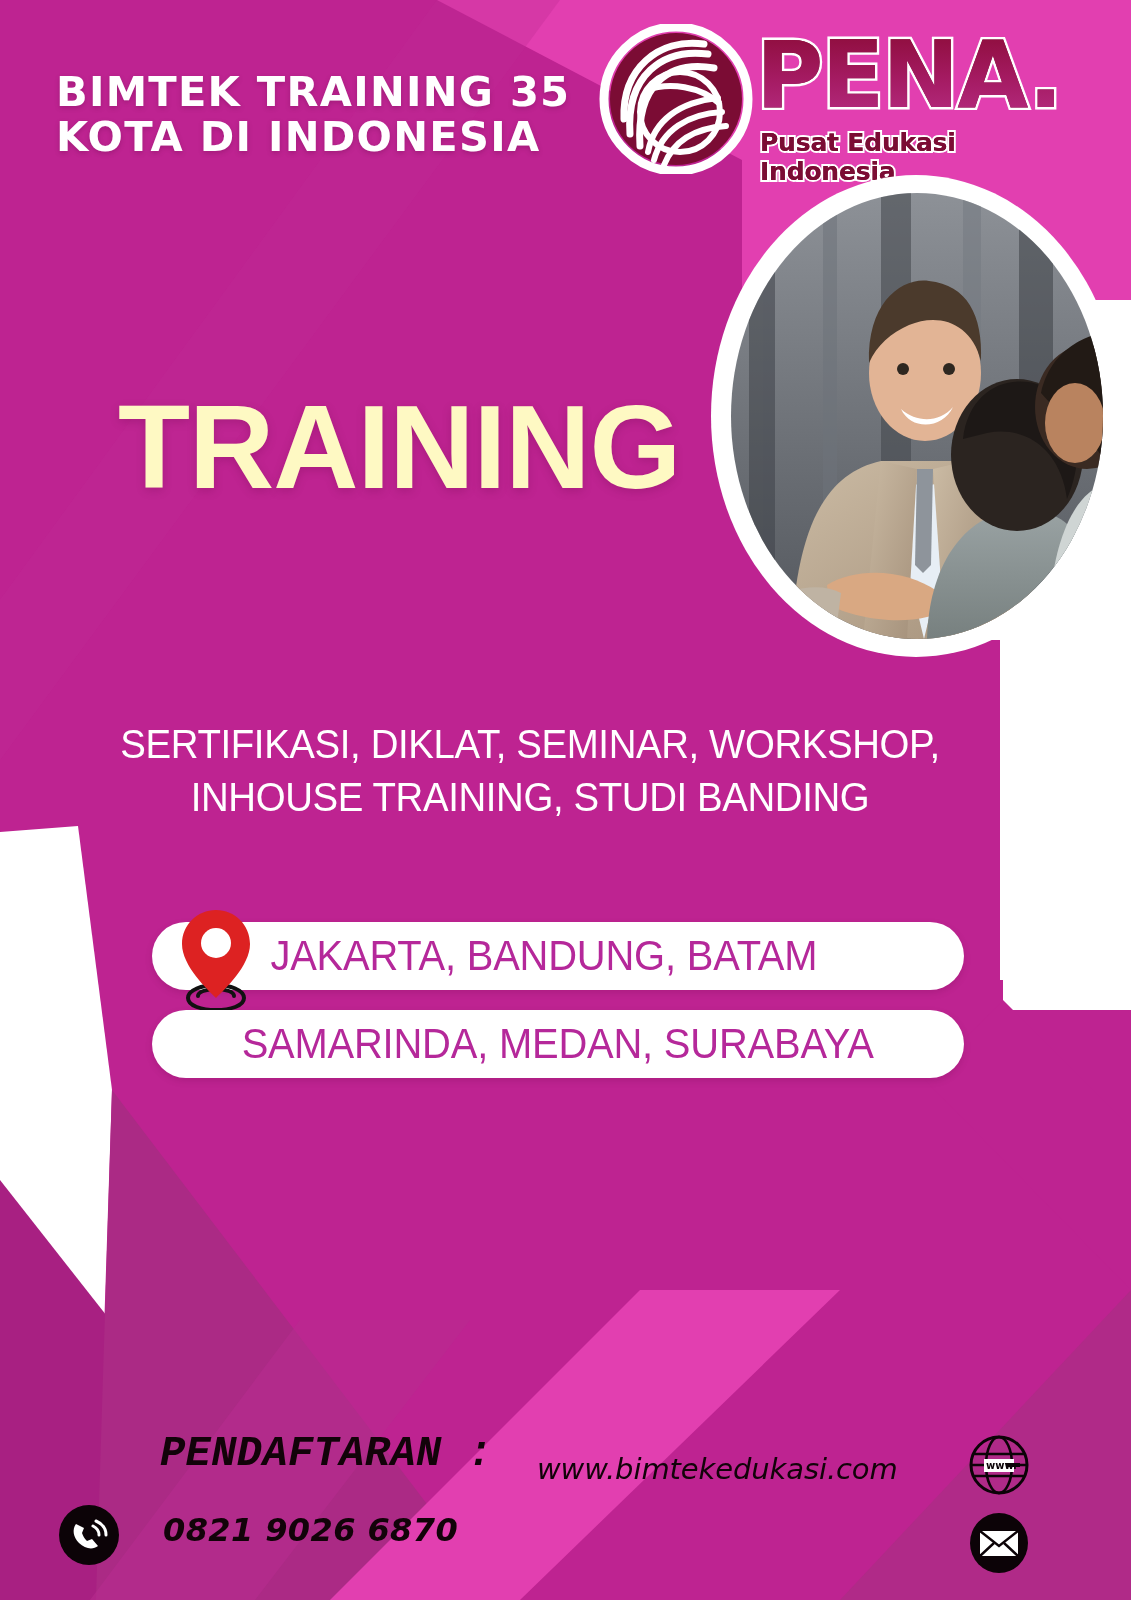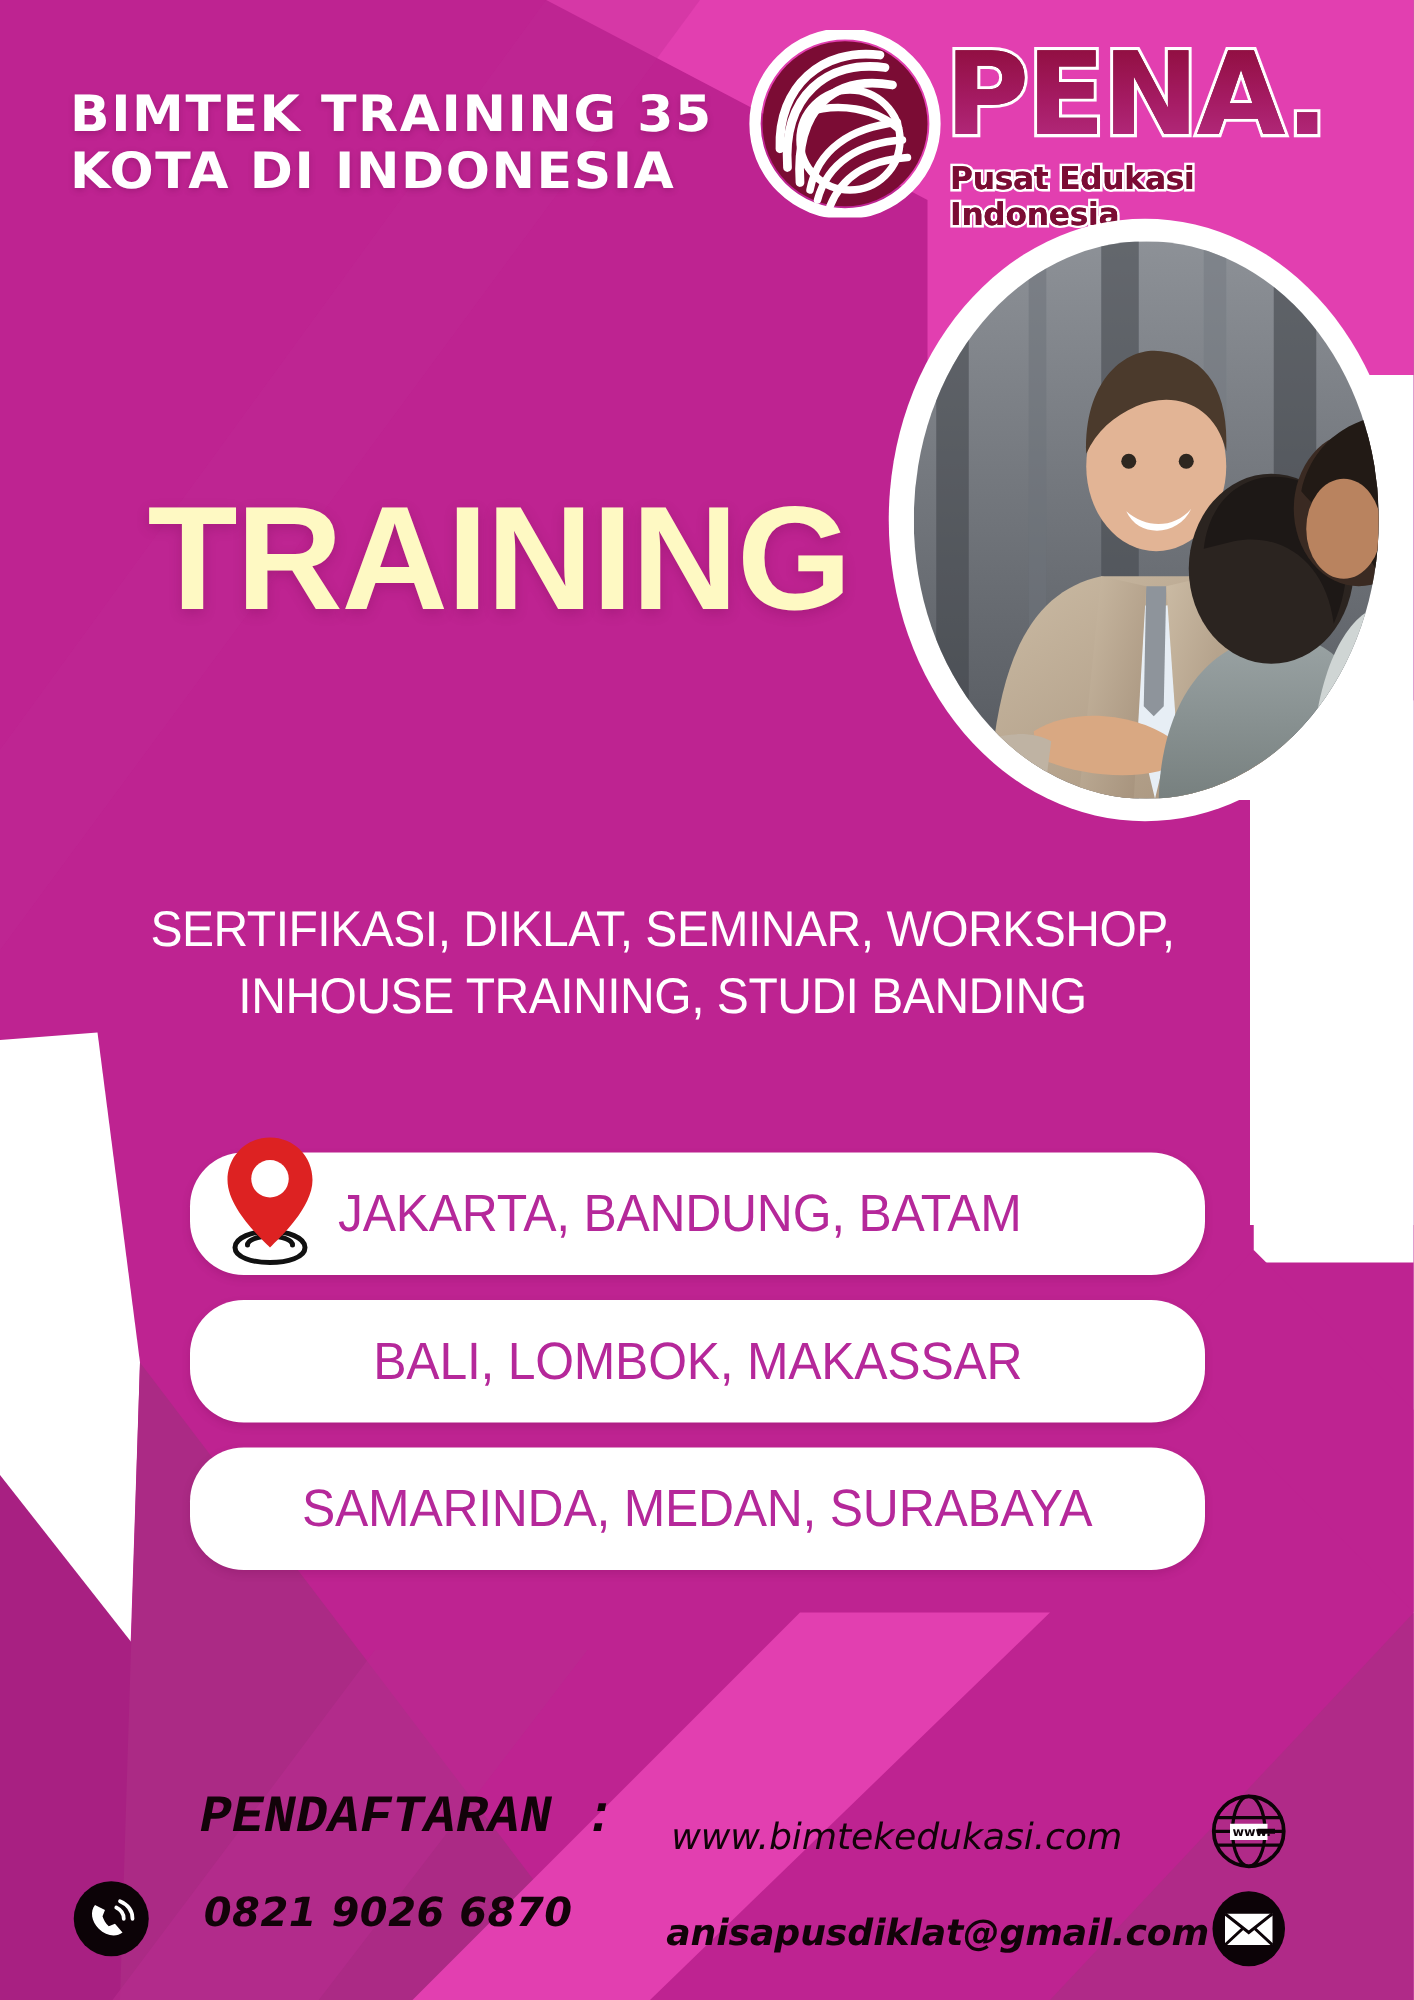--- a/index.html
+++ b/index.html
@@ -124,21 +124,21 @@
     transform:scaleX(.96);
   }
 
   
   .pills {
     position:absolute; left:152px; top:922px;
     width:812px;
   }
   .pill {
     position:relative;
-    height:98px;
+    height:68px;
     margin-bottom:20px;
     background:#ffffff;
     border-radius:43px;
     box-shadow:0 3px 7px rgba(90,0,60,.17);
     display:flex;
     align-items:center;
     justify-content:center;
   }
   .pill-label {
     color:#B5289A;
@@ -342,36 +342,32 @@
         <g fill="none" stroke="#111111" stroke-width="4" stroke-linecap="round">
           <path d="M14 92 C 14 84, 28 79, 42 79 C 56 79, 70 84, 70 92 C 70 100, 56 104, 42 104 C 28 104, 14 100, 14 92 Z"></path>
           <path d="M24 90 C 24 86, 32 83, 42 83 C 52 83, 60 86, 60 90"></path>
         </g>
         <path d="M42 4 C 23 4, 8 19, 8 38 C 8 60, 34 84, 42 92 C 50 84, 76 60, 76 38 C 76 19, 61 4, 42 4 Z" fill="#DD2222"></path>
         <circle cx="42" cy="37" r="15" fill="#ffffff"></circle>
       </svg>
       <span class="pill-label">JAKARTA, BANDUNG, BATAM</span>
     </div>
 
-    <div class="pill">
-      <span class="pill-label">BALI, LOMBOK, MAKASSAR</span>
-    </div>
 
     <div class="pill">
       <span class="pill-label">SAMARINDA, MEDAN, SURABAYA</span>
     </div>
 
 
   </div>
 
   <div class="footer">
     <div class="f-pendaftaran">PENDAFTARAN :</div>
     <div class="f-phone">0821 9026 6870</div>
     <div class="f-web">www.bimtekedukasi.com</div>
-    <div class="f-email">anisapusdiklat@gmail.com</div>
   </div>
 
   <svg class="ic-call" viewBox="0 0 62 62">
     <circle cx="31" cy="31" r="30" fill="#0c0307"></circle>
     <path d="M18 20 C 14 25, 15 33, 21 39 C 27 45, 35 46, 40 42 L 34 35 L 29 37 C 26 34, 25 32, 24 29 L 26 24 Z" fill="#ffffff"></path>
     <g fill="none" stroke="#ffffff" stroke-width="3" stroke-linecap="round">
       <path d="M35 22 C 39 24, 41 27, 41 31"></path>
       <path d="M38 17 C 45 20, 48 25, 48 31"></path>
     </g>
   </svg>

